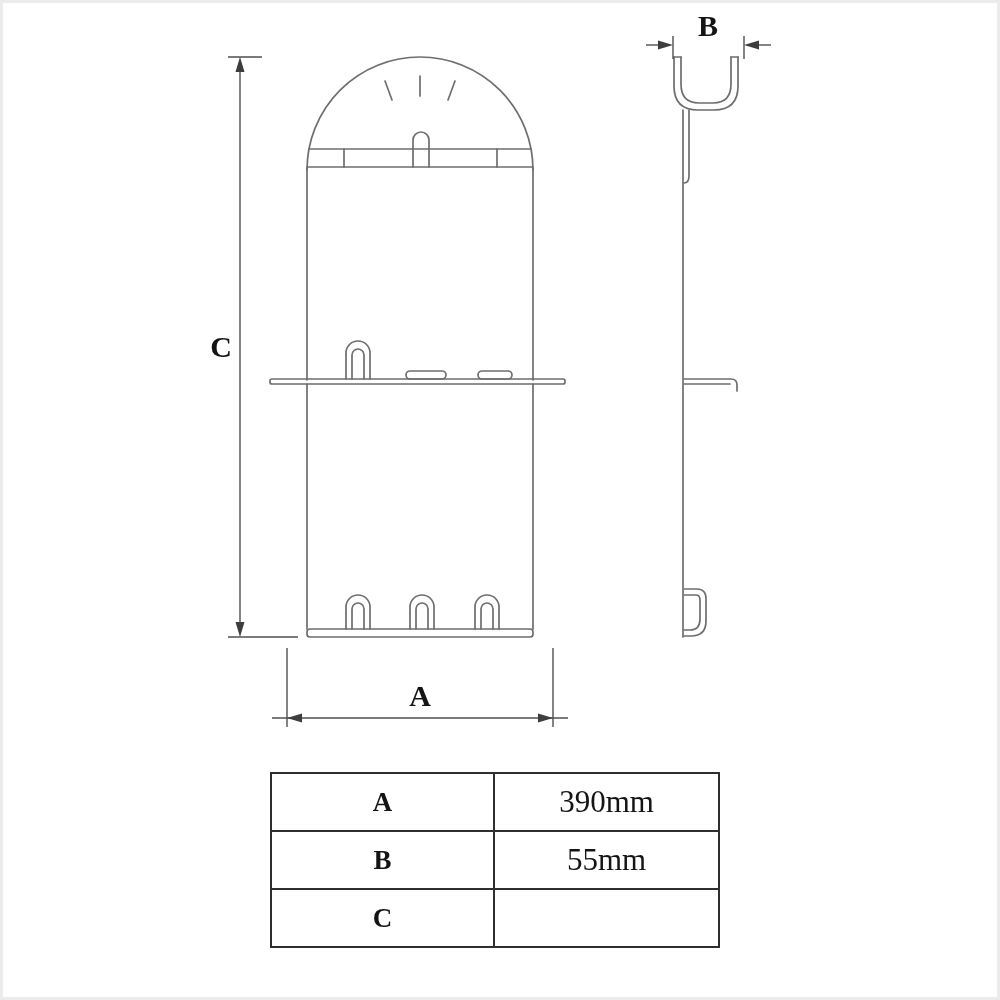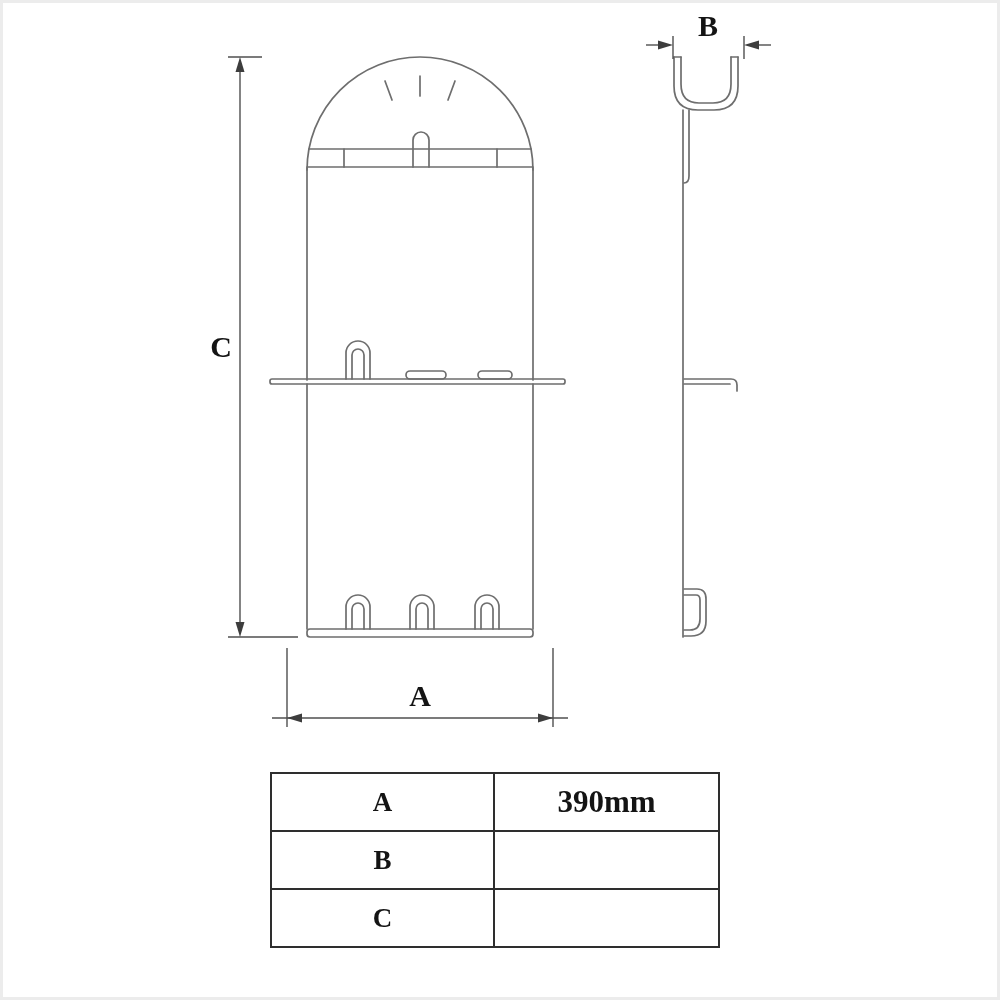--- a/index.html
+++ b/index.html
@@ -27,21 +27,21 @@
     position:absolute;left:270px;top:772px;width:450px;
     border:2px solid #2e2e2e;
     box-sizing:border-box;
     color:#141414;
     background:#fff;
   }
   .dims-table .row{display:flex;height:56px;border-top:2px solid #2e2e2e;}
   .dims-table .row:first-child{border-top:none;}
   .dims-table .cell{display:flex;align-items:center;justify-content:center;box-sizing:border-box;}
   .dims-table .cell.label{width:50%;font-weight:bold;font-size:27px;border-right:2px solid #2e2e2e;}
-  .dims-table .cell.value{width:50%;font-size:31px;font-weight:bold;}
+  .dims-table .cell.value{width:50%;font-size:31px;}
 </style>
 </head>
 <body>
 
 <div class="canvas">
 
   <svg class="drawing-svg" width="1000" height="760" viewBox="0 0 1000 760">
 
     <g>
 
@@ -128,19 +128,20 @@
     </g>
   </svg>
 
   <div class="dims-table">
     <div class="row">
       <div class="cell label">A</div>
       <div class="cell value">390mm</div>
     </div>
     <div class="row">
       <div class="cell label">B</div>
+      <div class="cell value">55mm</div>
     </div>
     <div class="row">
       <div class="cell label">C</div>
     </div>
   </div>
 
 </div>
 
 </body></html>

